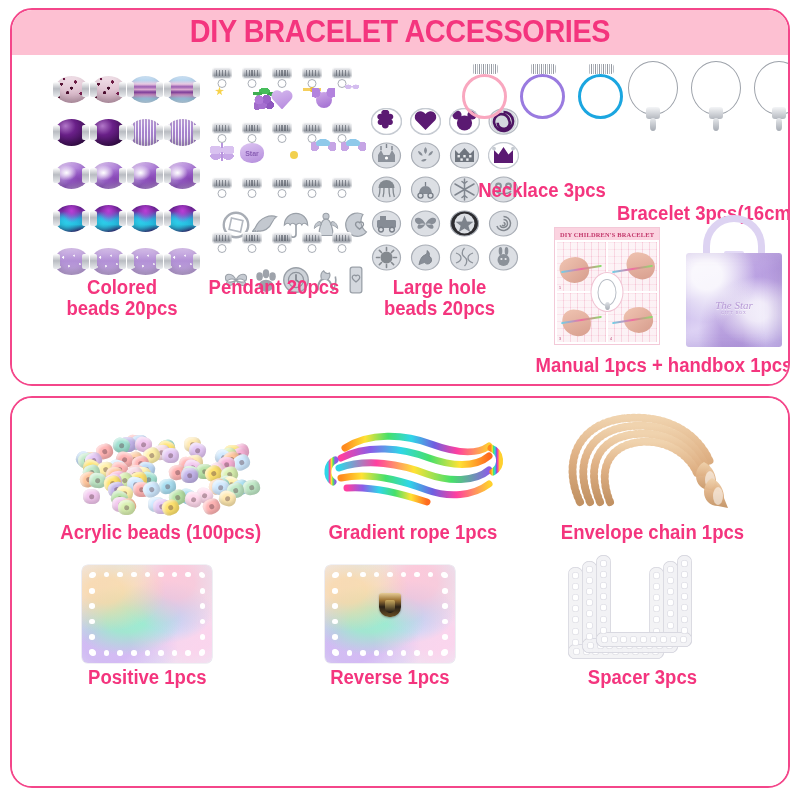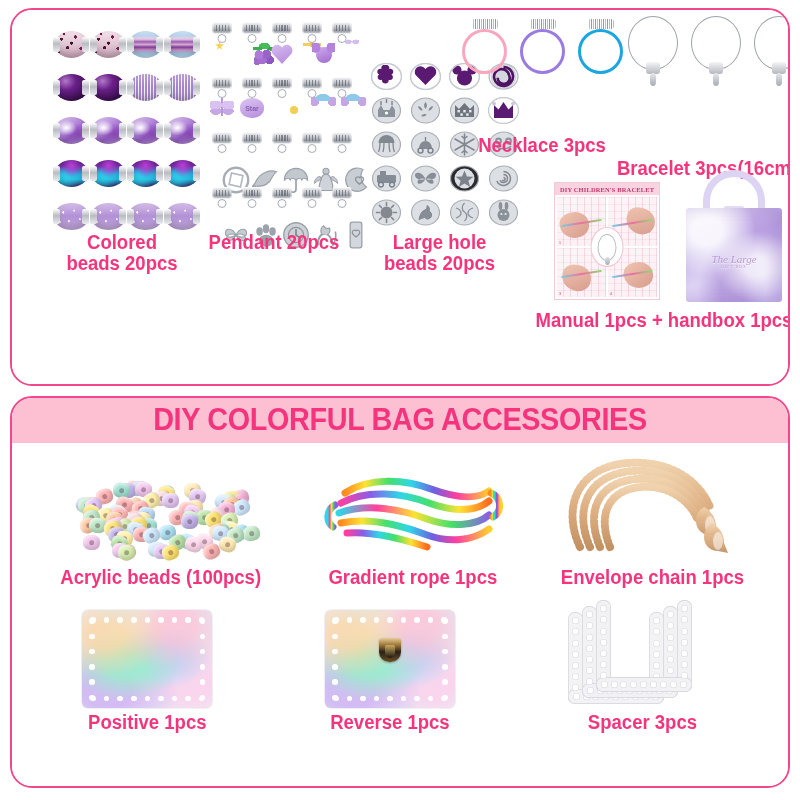--- a/index.html
+++ b/index.html
@@ -549,20 +549,23 @@
   .sp1 { left: 0;  top: 14px; opacity: .92; }
   .sp2 { left: 14px; top: 8px; opacity: .95; }
   .sp3 { left: 28px; top: 2px; }
 </style>
 </head>
 <body>
 
 <div class="page">
 
   <div class="card card-1">
+    <div class="card-header">
+      <div class="card-title">DIY BRACELET ACCESSORIES</div>
+    </div>
     <div class="card-body">
 
       <div class="abs col" style="left:42px; top:14px;">
         <div class="beadgrid">
           <div class="cbead bead-speck"></div>
           <div class="cbead bead-speck"></div>
           <div class="cbead bead-stripe"></div>
           <div class="cbead bead-stripe"></div>
           <div class="cbead bead-darkpurple"></div>
           <div class="cbead bead-darkpurple"></div>
@@ -996,36 +999,33 @@
             </div>
           </div>
         </div>
       </div>
 
       <div class="abs" style="left:668px; top:160px;">
         <div class="handbox">
           <span class="hb-handle"></span>
           <span class="hb-body">
             <span class="hb-logo">
-              <span>The Large</span>
+              <span>The Star</span>
               <small>GIFT BOX</small>
             </span>
           </span>
         </div>
       </div>
 
       <div class="abs lbl" style="left:512px; top:300px; width:280px;">Manual 1pcs + handbox 1pcs</div>
 
     </div>
   </div>
 
   <div class="card card-2">
-    <div class="card-header">
-      <div class="card-title">DIY COLORFUL BAG ACCESSORIES</div>
-    </div>
     <div class="card-body">
 
       <div class="bag-row" style="padding-top:8px;">
 
         <div class="bag-item">
           <div class="art">
             <div class="pile" id="bead-pile">
                 <span class="pbead" style="left: 146.159px; top: 74.3925px; background: rgb(255, 217, 236); transform: rotate(24deg); z-index: 74;"></span>
                 <span class="pbead" style="left: 32.3604px; top: 37.5104px; background: rgb(255, 197, 155); transform: rotate(-2deg); z-index: 38;"></span>
                 <span class="pbead" style="left: 90.3718px; top: 58.1998px; background: rgb(159, 224, 208); transform: rotate(15deg); z-index: 58;"></span>

